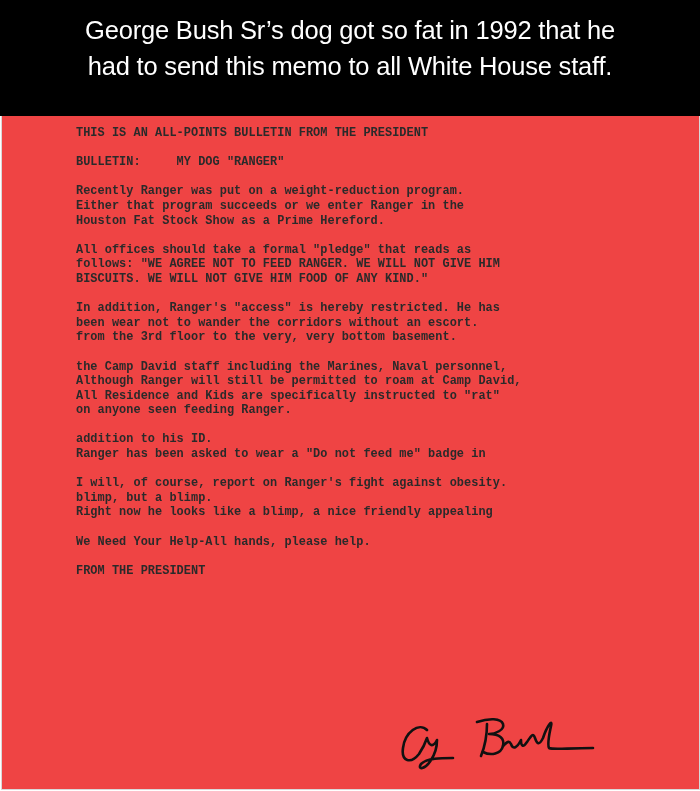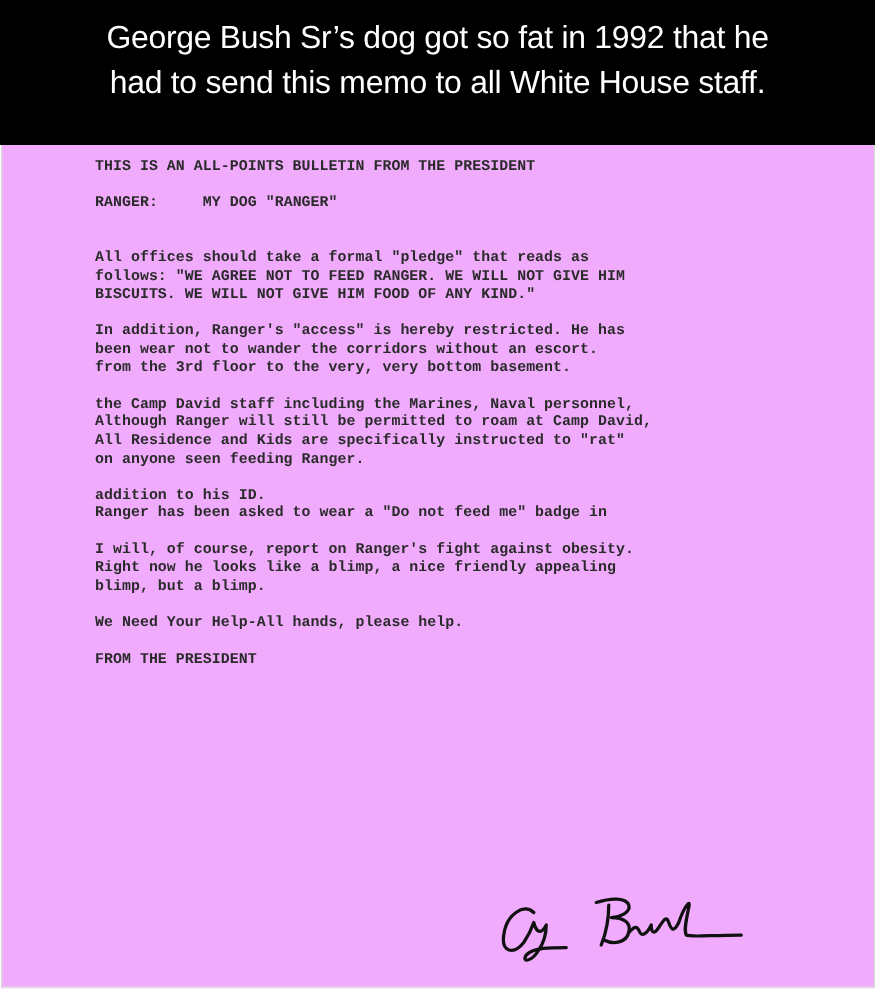--- a/index.html
+++ b/index.html
@@ -6,21 +6,21 @@
   body { width: 700px; height: 791px; background: #ffffff; overflow: hidden; position: relative; }
   .header {
     position: absolute; left: 0; top: 0; width: 700px; height: 116px;
     background: #000000; color: #ffffff;
     font-family: "Liberation Sans", sans-serif; font-size: 25.5px; line-height: 36px;
     text-align: center; box-sizing: border-box; padding-top: 12px; letter-spacing: -0.2px;
   }
   .header div { white-space: nowrap; }
   .doc {
     position: absolute; left: 1px; top: 116px; width: 697px; height: 673px;
-    background: #f0abfc; border: 1px solid #d8d8d8; border-top: none;
+    background: #ef4444; border: 1px solid #d8d8d8; border-top: none;
   }
   .memo {
     position: absolute; left: 74px; top: 10px; width: 600px;
     font-family: "Liberation Mono", monospace; font-size: 11.9px; line-height: 14.6px;
     color: #2a2a2a; font-weight: bold; letter-spacing: 0.05px;
   }
   .memo .line { white-space: pre; height: 14.6px; }
   .memo .gap { height: 14.6px; }
   .signature {
     position: absolute; left: 395px; top: 592px; width: 240px; height: 80px;
@@ -31,23 +31,28 @@
 
 <div class="header">
   <div>George Bush Sr’s dog got so fat in 1992 that he</div>
   <div>had to send this memo to all White House staff.</div>
 </div>
 
 <div class="doc">
   <div class="memo">
     <div class="line">THIS IS AN ALL-POINTS BULLETIN FROM THE PRESIDENT</div>
     <div class="gap"></div>
-    <div class="line"><span>RANGER:</span>     <span>MY DOG "RANGER"</span></div>
+    <div class="line"><span>BULLETIN:</span>     <span>MY DOG "RANGER"</span></div>
     <div class="gap"></div>
 
+    <div>
+      <div class="line">Recently Ranger was put on a weight-reduction program.</div>
+      <div class="line">Either that program succeeds or we enter Ranger in the</div>
+      <div class="line">Houston Fat Stock Show as a Prime Hereford.</div>
+    </div>
     <div class="gap"></div>
 
     <div>
       <div class="line">All offices should take a formal "pledge" that reads as</div>
       <div class="line">follows: "WE AGREE NOT TO FEED RANGER. WE WILL NOT GIVE HIM</div>
       <div class="line">BISCUITS. WE WILL NOT GIVE HIM FOOD OF ANY KIND."</div>
     </div>
     <div class="gap"></div>
 
     <div>
@@ -66,22 +71,22 @@
     <div class="gap"></div>
 
     <div>
       <div class="line">addition to his ID.</div>
       <div class="line">Ranger has been asked to wear a "Do not feed me" badge in</div>
     </div>
     <div class="gap"></div>
 
     <div>
       <div class="line">I will, of course, report on Ranger's fight against obesity.</div>
+      <div class="line">blimp, but a blimp.</div>
       <div class="line">Right now he looks like a blimp, a nice friendly appealing</div>
-      <div class="line">blimp, but a blimp.</div>
     </div>
     <div class="gap"></div>
 
     <div>
       <div class="line">We Need Your Help-All hands, please help.</div>
     </div>
     <div class="gap"></div>
 
     <div class="line">FROM THE PRESIDENT</div>
   </div>

